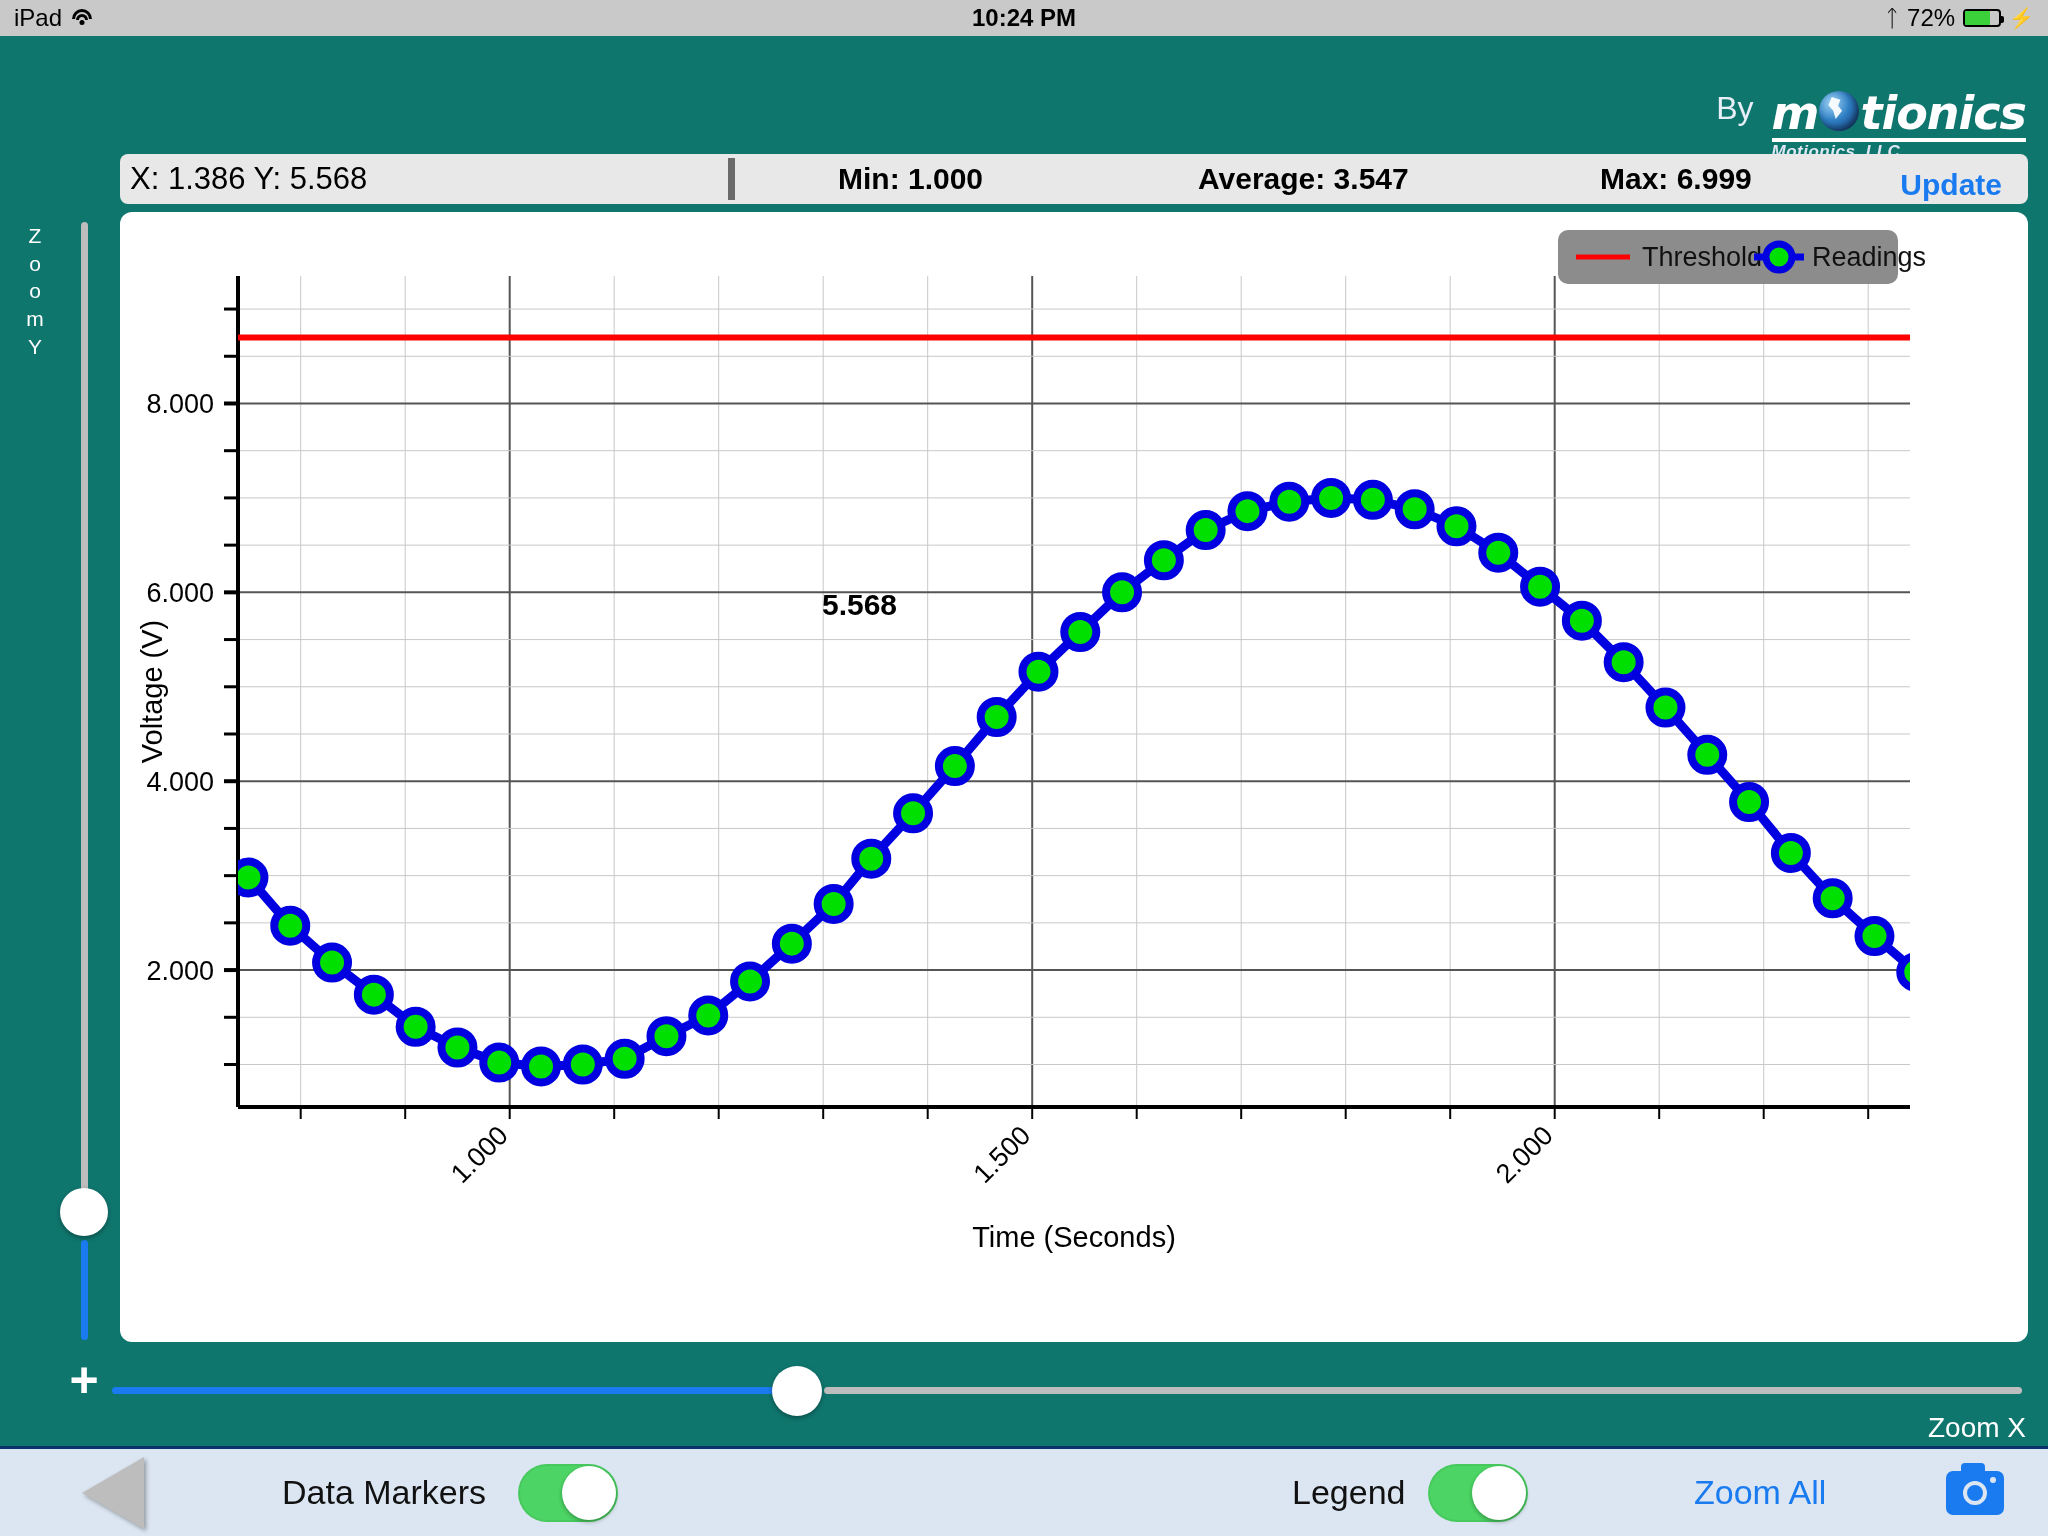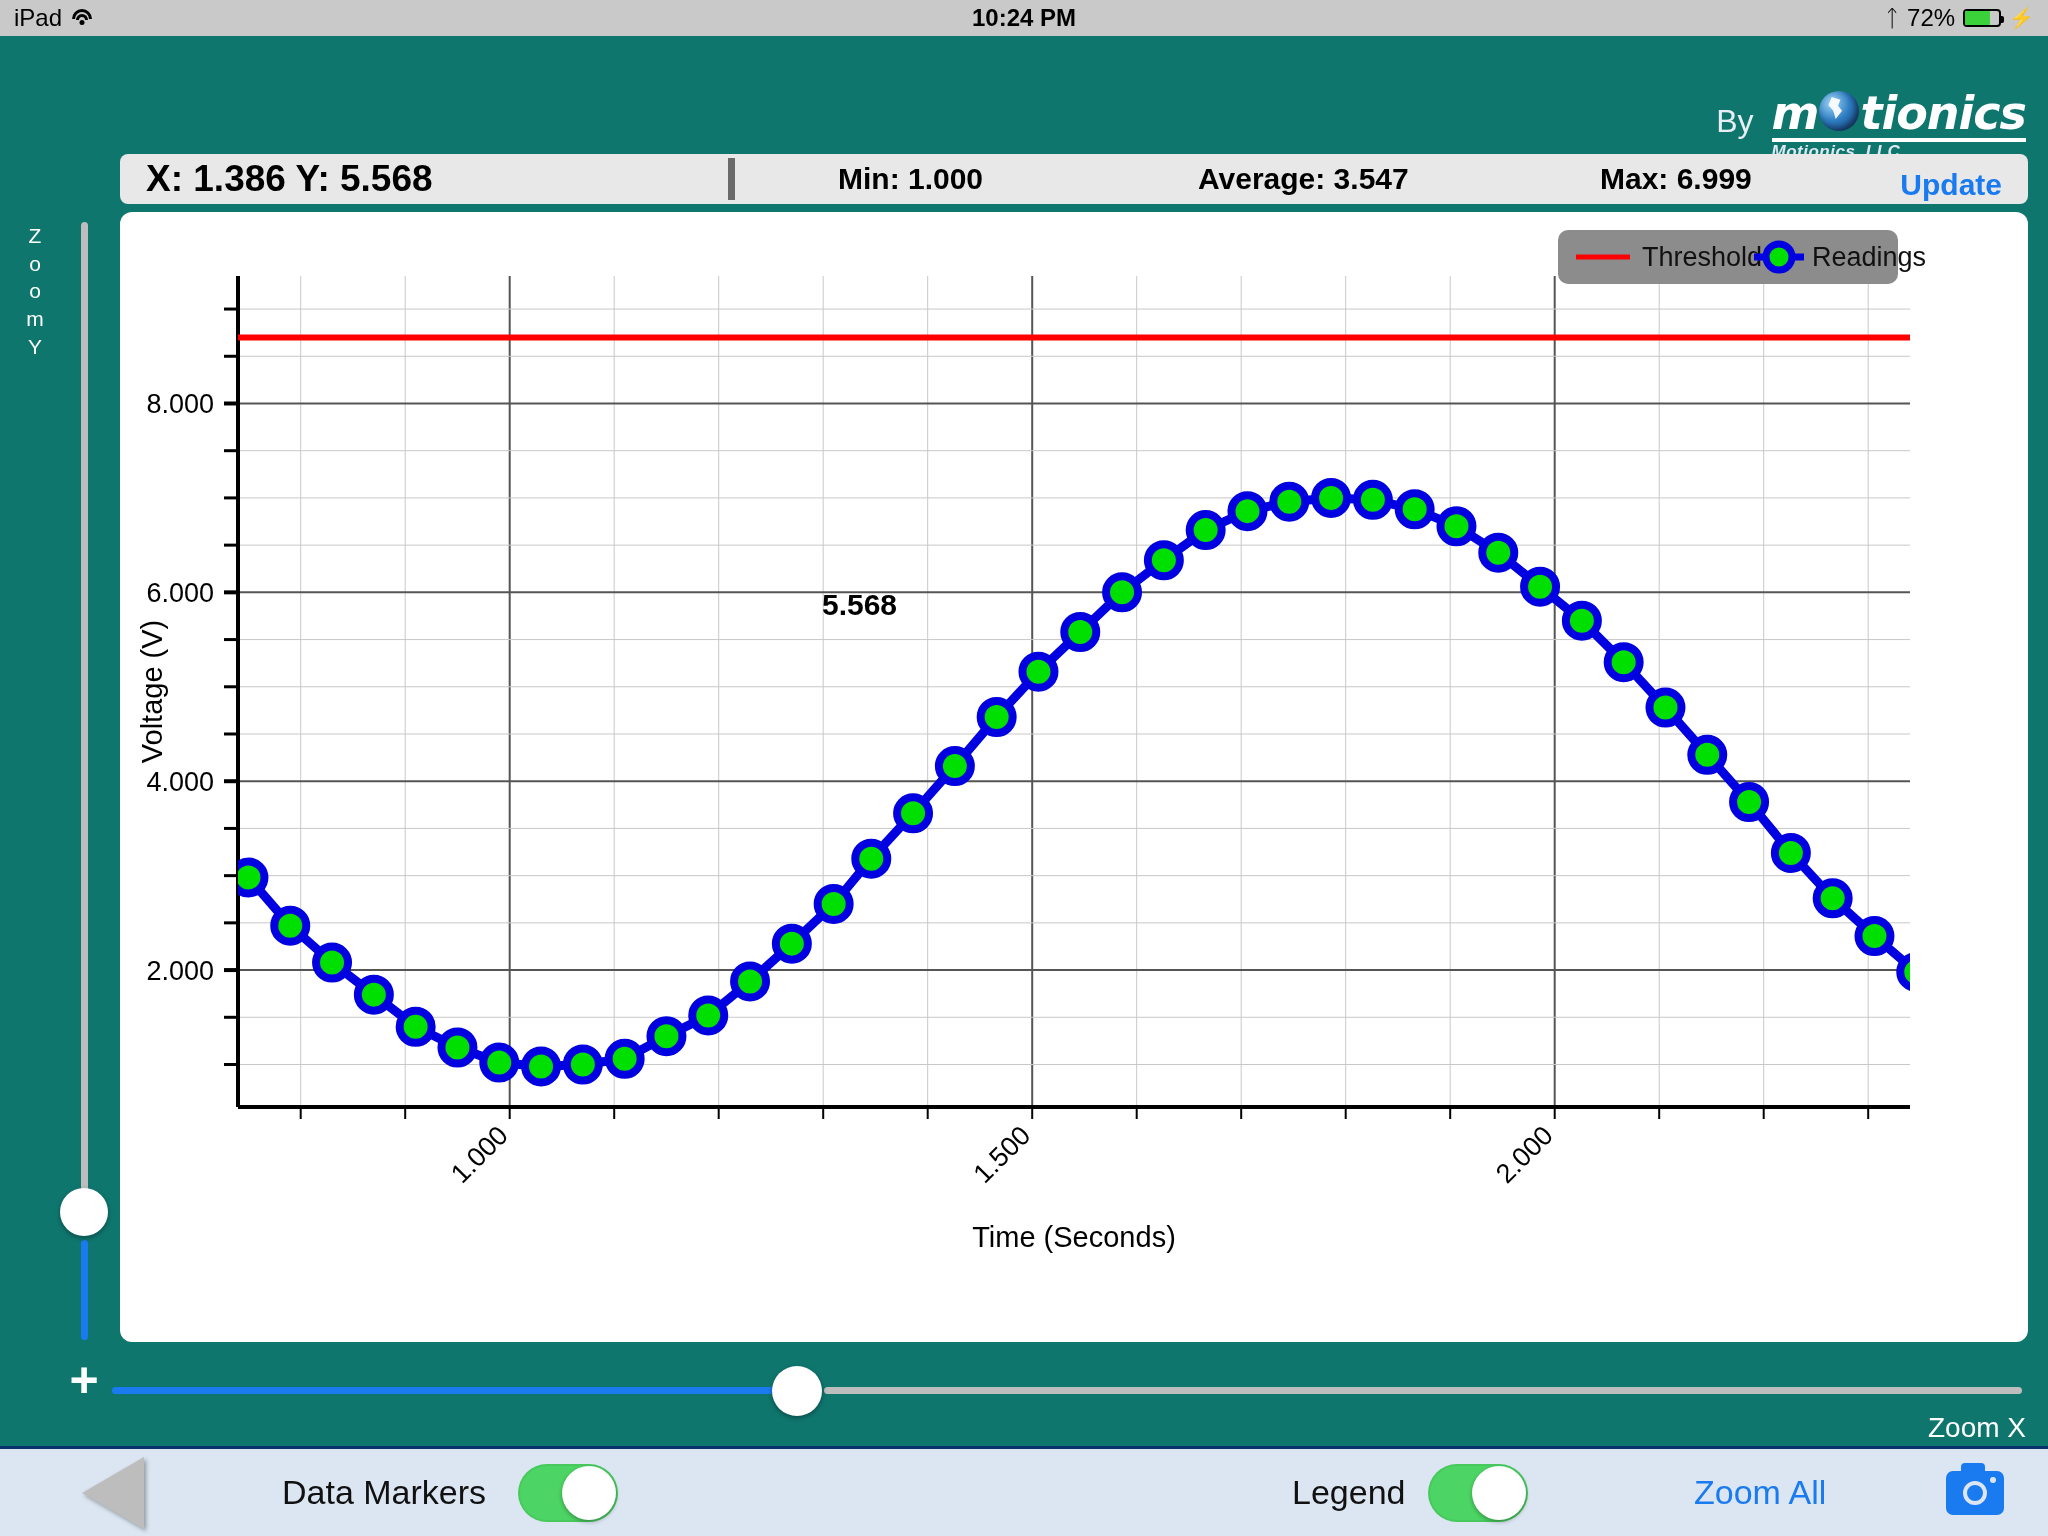--- a/index.html
+++ b/index.html
@@ -40,21 +40,21 @@
   .bolt { font-size: 20px; line-height: 1; }
 
   
   .titlebar { position: absolute; top: 36px; left: 0; width: 2048px; height: 116px; }
   .app-title {
     position: absolute; left: 0; right: 0; top: 66px; transform: translateY(-50%);
     text-align: center; color: #fff; font-size: 62px; font-weight: bold;
     text-shadow: 5px 5px 0 rgba(0,0,0,0.85);
     letter-spacing: -0.5px;
   }
-  .brand { position: absolute; right: 22px; top: 54px; display: flex; align-items: center; gap: 18px; }
+  .brand { position: absolute; right: 22px; top: 54px; display: flex; align-items: flex-start; gap: 18px; }
   .brand-by { color: #e8eef6; font-size: 32px; padding-bottom: 10px; }
   .logo-wrap { position: relative; }
   .logo-word {
     font-family: "DejaVu Sans", sans-serif;
     font-size: 46px; font-weight: bold; font-style: italic; color: #fff;
     letter-spacing: -1px; line-height: 1; border-bottom: 4px solid #fff; padding-bottom: 2px;
     display: flex; align-items: center;
   }
   .globe {
     width: 40px; height: 40px; border-radius: 50%;
@@ -71,21 +71,21 @@
     text-align: right; color: #dfe8f2; font-size: 17px; font-style: italic;
     font-weight: bold; margin-top: 3px; letter-spacing: .5px;
   }
 
   
   .infobar {
     position: absolute; top: 154px; left: 120px; width: 1908px; height: 50px;
     background: #e8e8e8; border-radius: 8px;
     display: flex; align-items: center; color: #000; font-size: 30px; font-weight: bold;
   }
-  .info-xy { position: absolute; left: 26px; font-weight: bold; font-size: 37px; }
+  .info-xy { position: absolute; left: 10px; font-weight: normal; font-size: 31px; }
   .info-sep { position: absolute; left: 608px; width: 7px; height: 42px; background: #6a6a6a; }
   .info-min { position: absolute; left: 718px; }
   .info-avg { position: absolute; left: 1078px; }
   .info-max { position: absolute; left: 1480px; }
   .info-update { position: absolute; right: 26px; color: #1a7bf0; font-weight: bold; margin-top: 12px; }
 
   
   .zoomy-label {
     position: absolute; left: 22px; top: 222px; width: 26px;
     color: #fff; font-size: 21px; line-height: 1.32; text-align: center; letter-spacing: 0;

